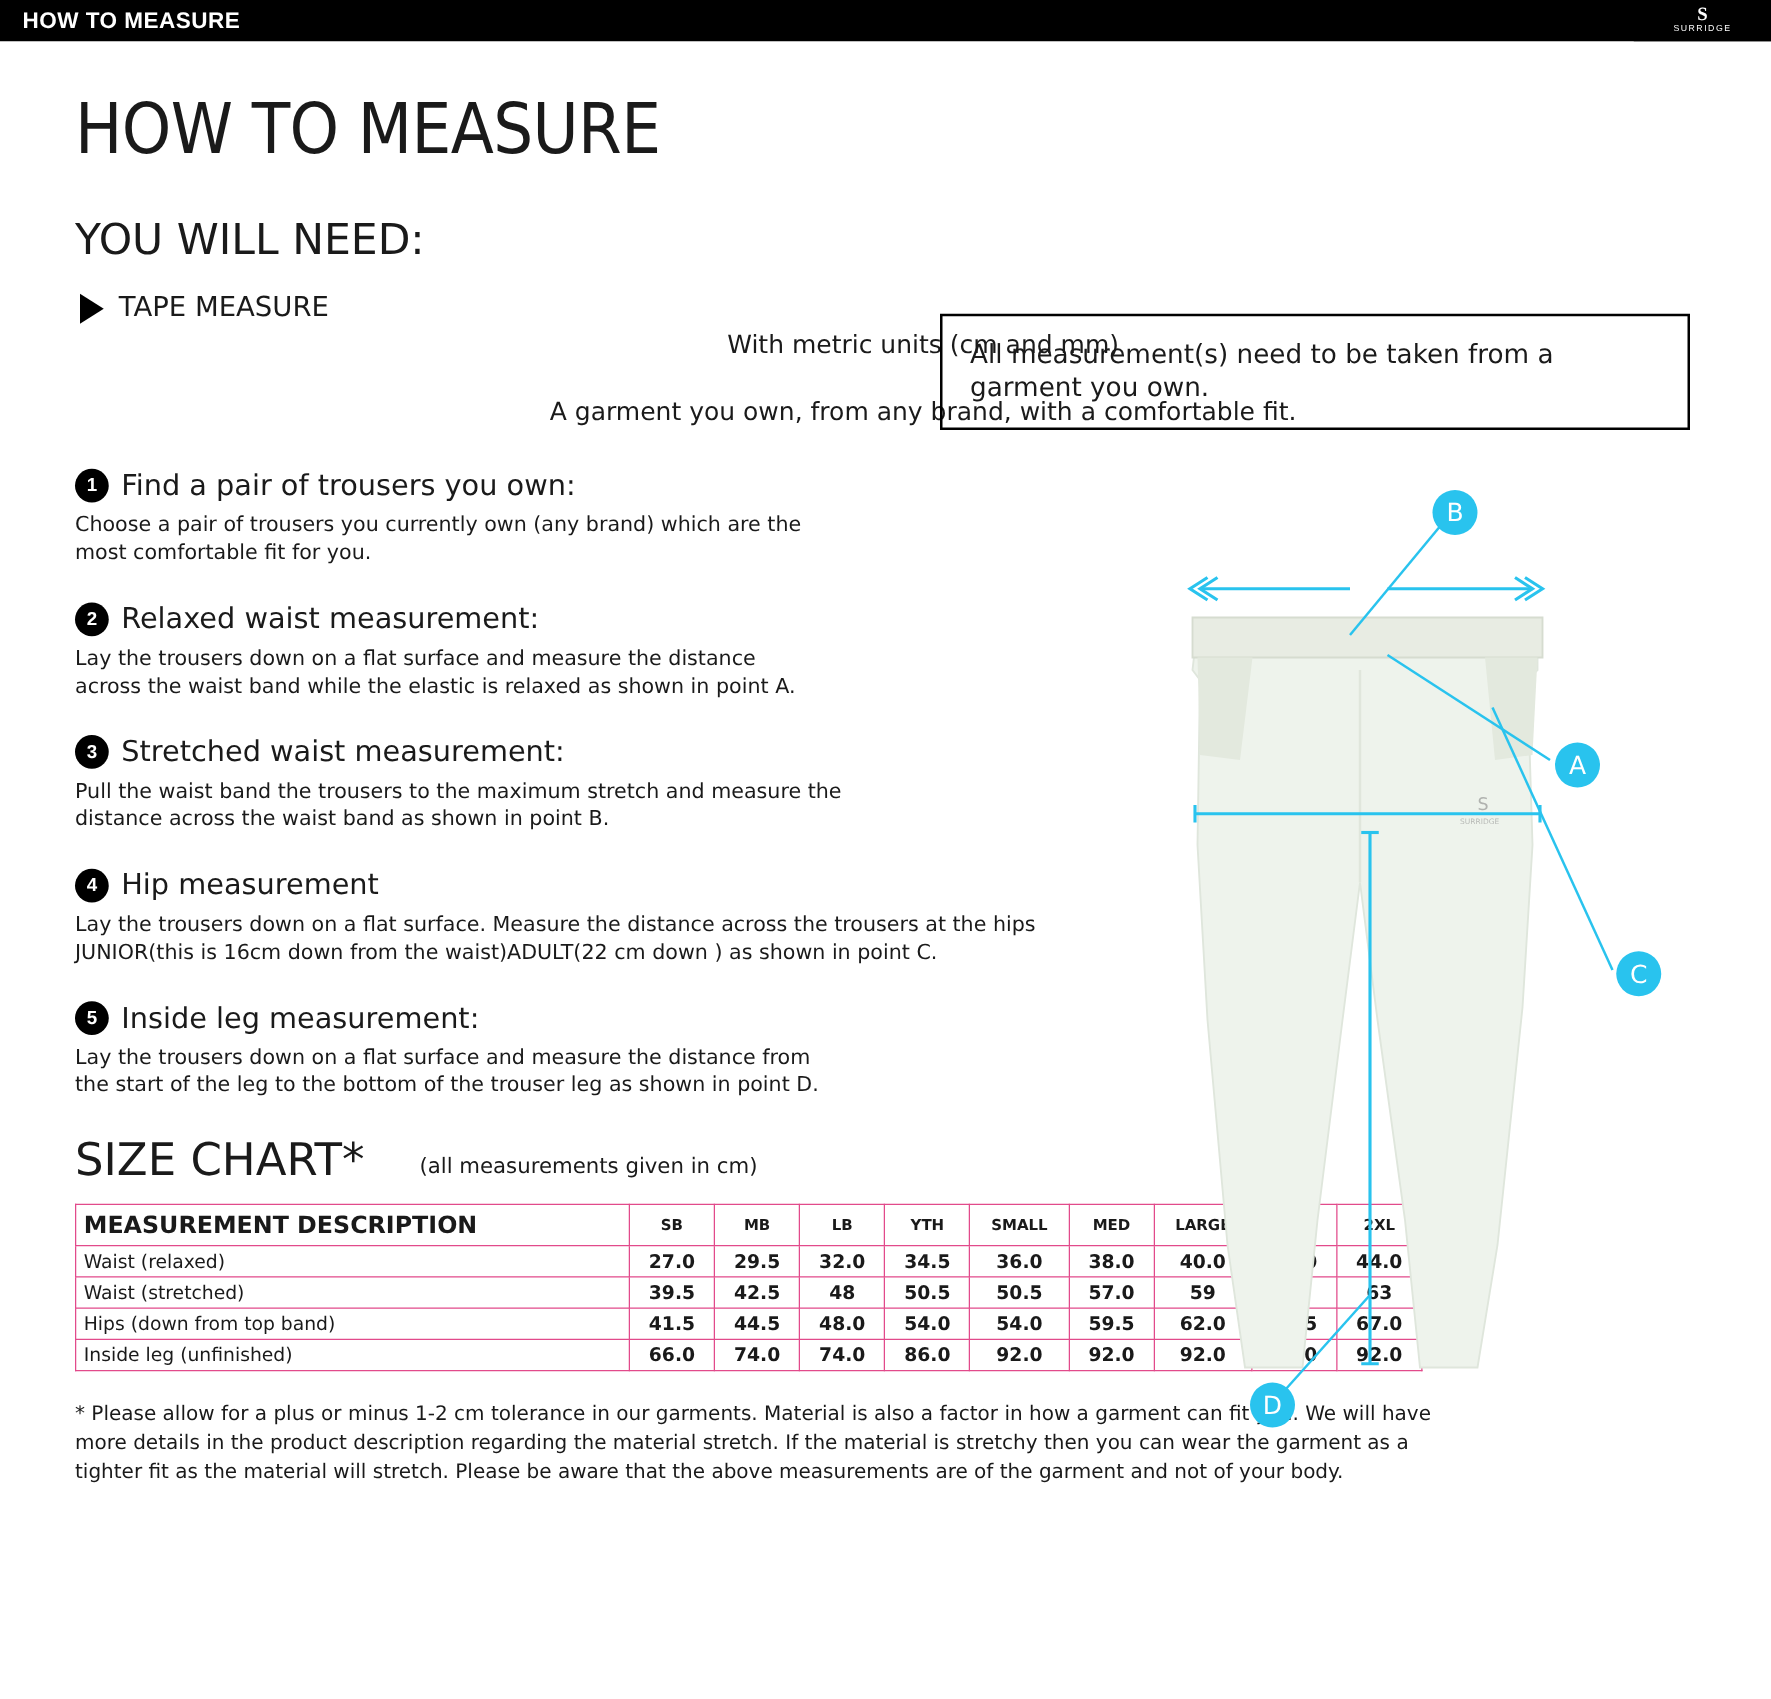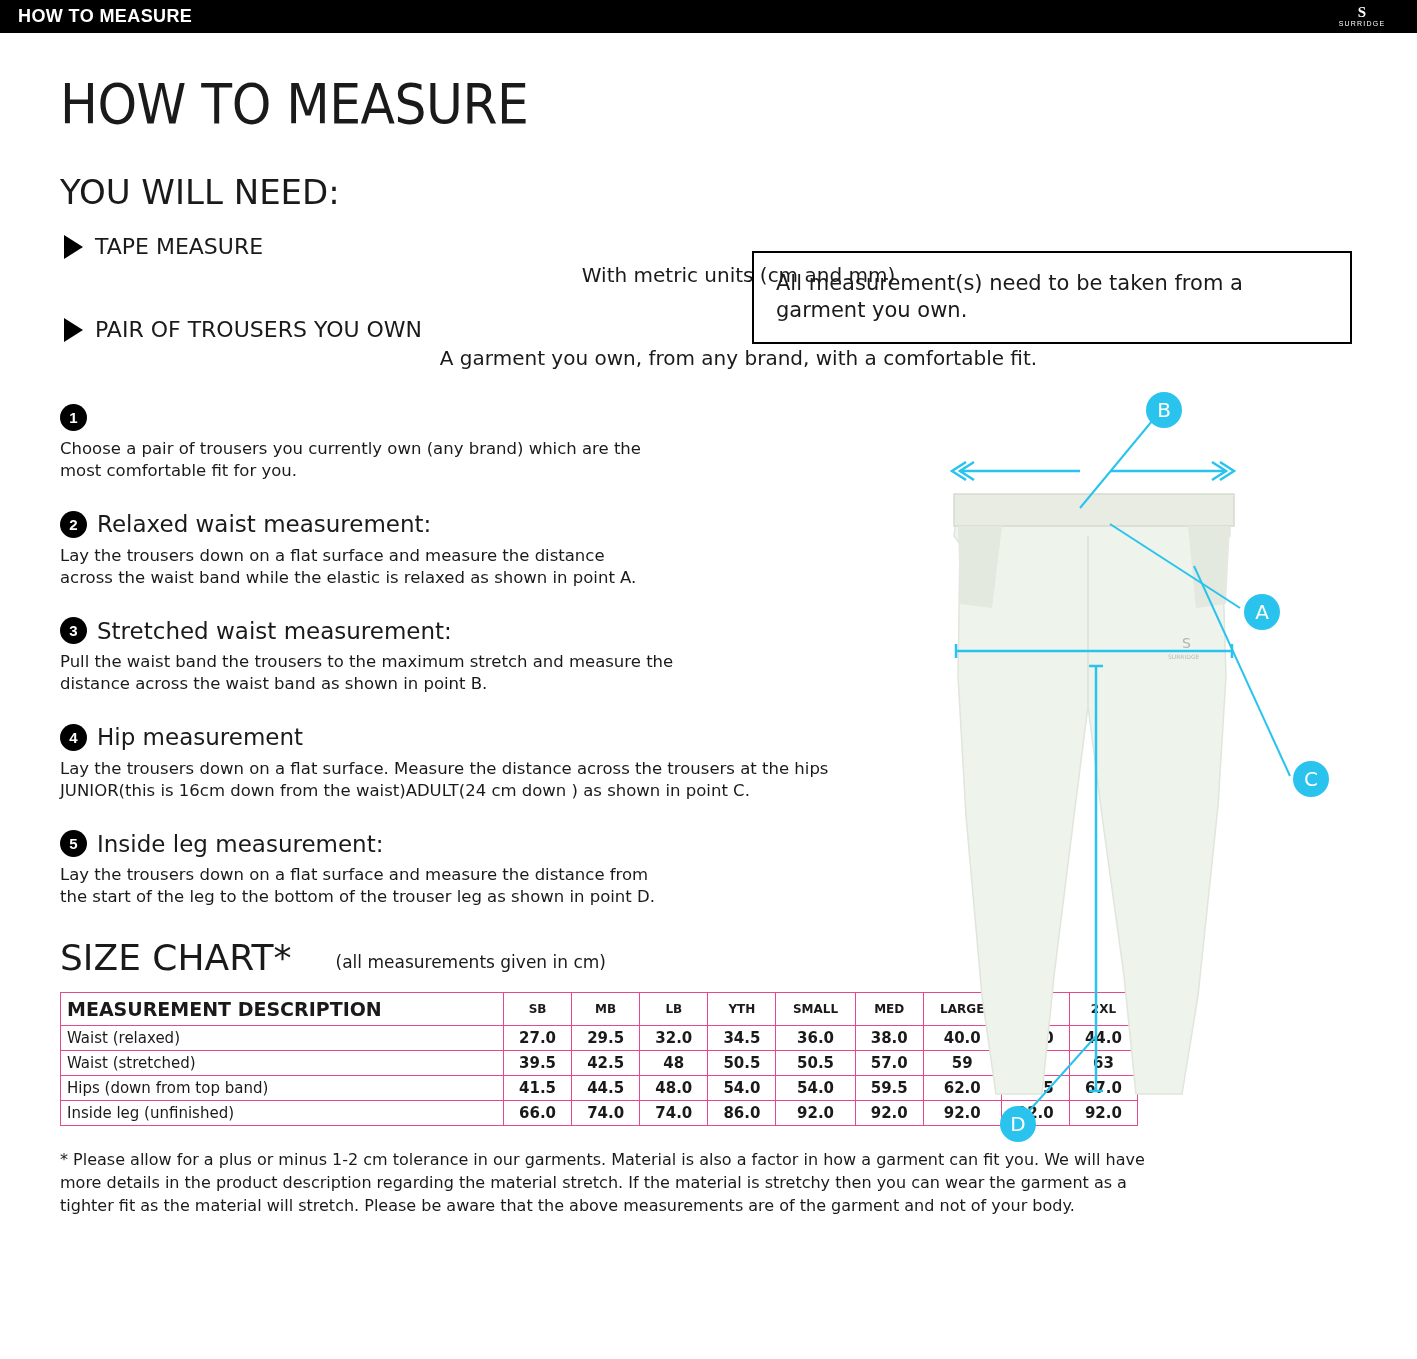--- a/index.html
+++ b/index.html
@@ -235,32 +235,29 @@
 
   <div class="need-block">
     <div class="need-row">
       <div class="tri"></div>
       <div class="need-label">TAPE MEASURE</div>
     </div>
     <div class="need-sub">With metric units (cm and mm)</div>
   </div>
 
   <div class="need-block" style="margin-top:30px;">
-    <div class="need-row">
-      <div class="tri"></div>
-      <div class="need-label">PAIR OF TROUSERS YOU OWN</div>
-    </div>
     <div class="need-sub">A garment you own, from any brand, with a comfortable fit.</div>
   </div>
 
   <div class="steps">
 
     <div class="step">
       <div class="step-head">
         <div class="step-num">1</div>
+        <div class="step-title">Find a pair of trousers you own:</div>
       </div>
       <div class="step-body" style="width:620px;">Choose a pair of trousers you currently own (any brand) which are the most comfortable fit for you.</div>
     </div>
 
     <div class="step">
       <div class="step-head">
         <div class="step-num">2</div>
         <div class="step-title">Relaxed waist measurement:</div>
       </div>
       <div class="step-body" style="width:600px;">Lay the trousers down on a flat surface and measure the distance across the waist band while the elastic is relaxed as shown in point A.</div>
@@ -272,21 +269,21 @@
         <div class="step-title">Stretched waist measurement:</div>
       </div>
       <div class="step-body" style="width:615px;">Pull the waist band the trousers to the maximum stretch and measure the distance across the waist band as shown in point B.</div>
     </div>
 
     <div class="step">
       <div class="step-head">
         <div class="step-num">4</div>
         <div class="step-title">Hip measurement</div>
       </div>
-      <div class="step-body" style="width:850px;">Lay the trousers down on a flat surface. Measure the distance across the trousers at the hips JUNIOR(this is 16cm down from the waist)ADULT(24 cm down ) as shown in point C.</div>
+      <div class="step-body" style="width:850px;">Lay the trousers down on a flat surface. Measure the distance across the trousers at the hips JUNIOR(this is 16cm down from the waist)ADULT(22 cm down ) as shown in point C.</div>
     </div>
 
     <div class="step">
       <div class="step-head">
         <div class="step-num">5</div>
         <div class="step-title">Inside leg measurement:</div>
       </div>
       <div class="step-body" style="width:600px;">Lay the trousers down on a flat surface and measure the distance from the start of the leg to the bottom of the trouser leg as shown in point D.</div>
     </div>
 

